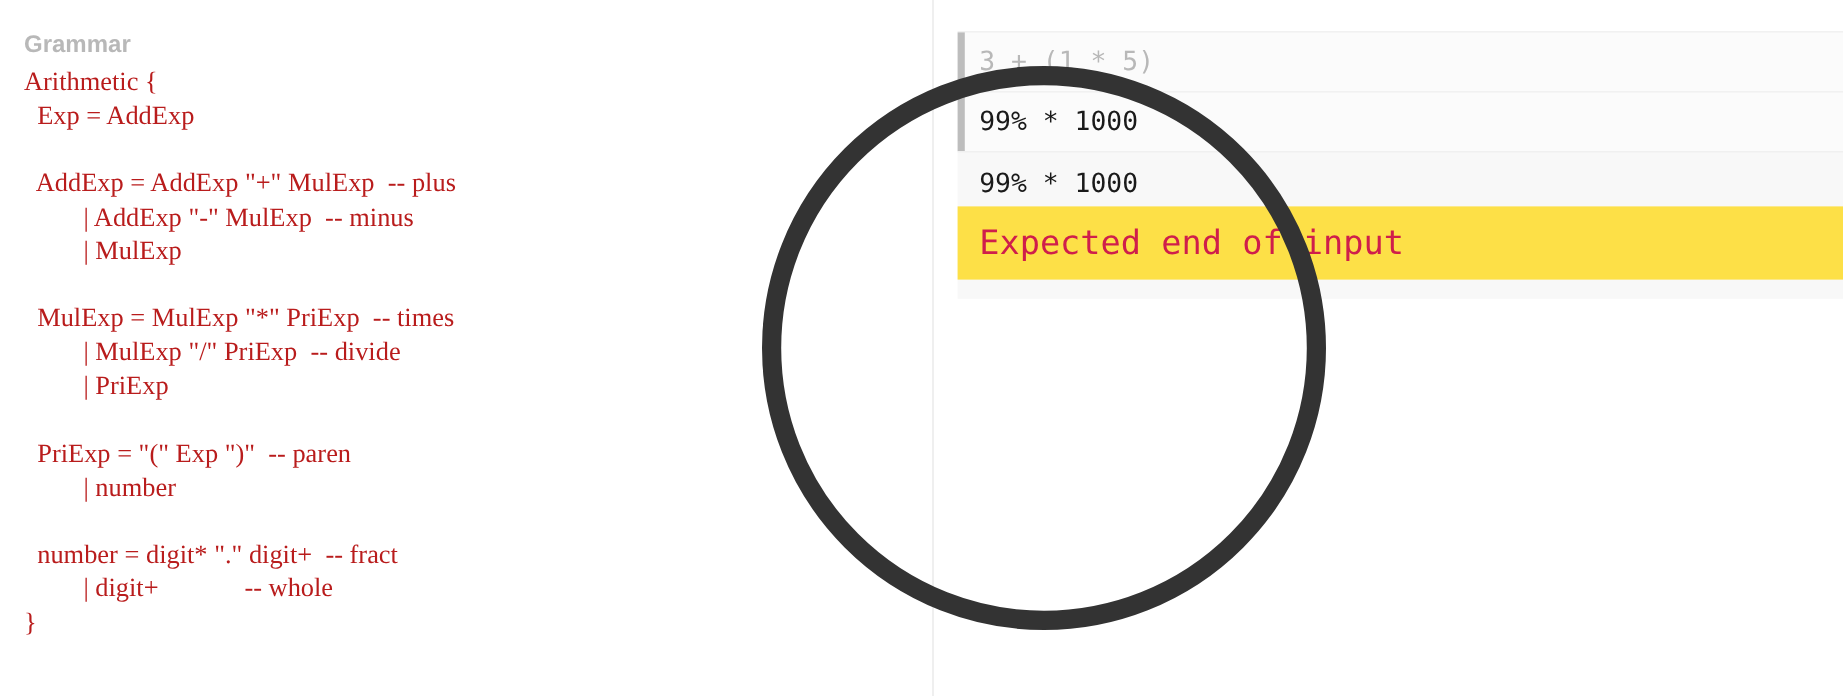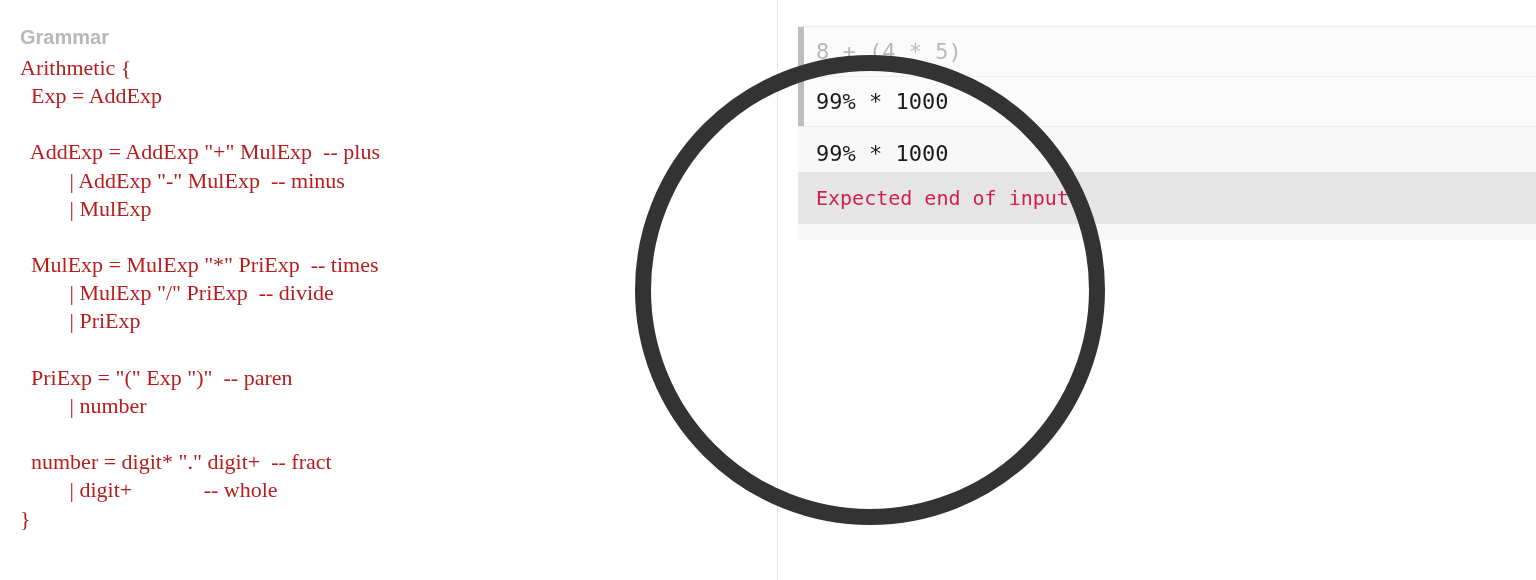--- a/index.html
+++ b/index.html
@@ -64,24 +64,24 @@
   .example-row.pass .example-text { color: #b8b8b8; }
   .example-row.fail .example-text { color: #1a1a1a; }
   .output-row {
     font-family: ui-monospace, SFMono-Regular, Menlo, Consolas, monospace;
     font-size: 22px;
     color: #1a1a1a;
     padding: 14px 0 6px 18px;
     border-top: 1px solid #eeeeee;
   }
   .error-row {
-    background: #e5e5e5;
+    background: #fde047;
     color: #cf1e4b;
     font-family: ui-monospace, SFMono-Regular, Menlo, Consolas, monospace;
-    font-size: 20px;
+    font-size: 28px;
     padding: 14px 18px;
   }
   .examples-container {
     background: #f8f8f8;
     padding-bottom: 16px;
   }
   .highlight-circle {
     position: absolute;
     left: 635px;
     top: 55px;
@@ -113,21 +113,21 @@
 
   number = digit* "." digit+  -- fract
          | digit+             -- whole
 }</pre>
 </div>
 
 <div class="panel right-panel">
   <div class="examples-list">
     <div class="example-row pass">
       <div class="status-bar"></div>
-      <span class="example-text">8 + (4 * 5)</span>
+      <span class="example-text">3 + (1 * 5)</span>
     </div>
     <div class="example-row fail">
       <div class="status-bar"></div>
       <span class="example-text">99% * 1000</span>
     </div>
     <div class="examples-container">
       <div class="output-row">99% * 1000</div>
       <div class="error-row">Expected end of input</div>
     </div>
   </div>

